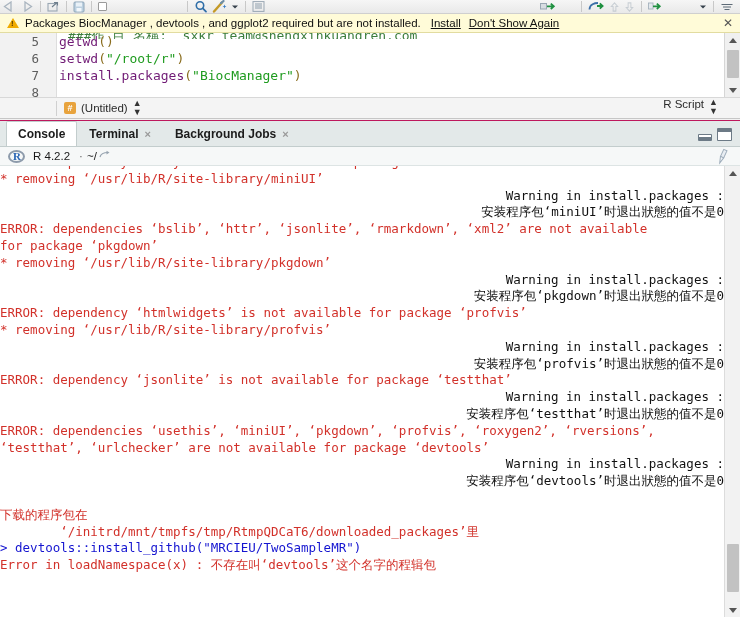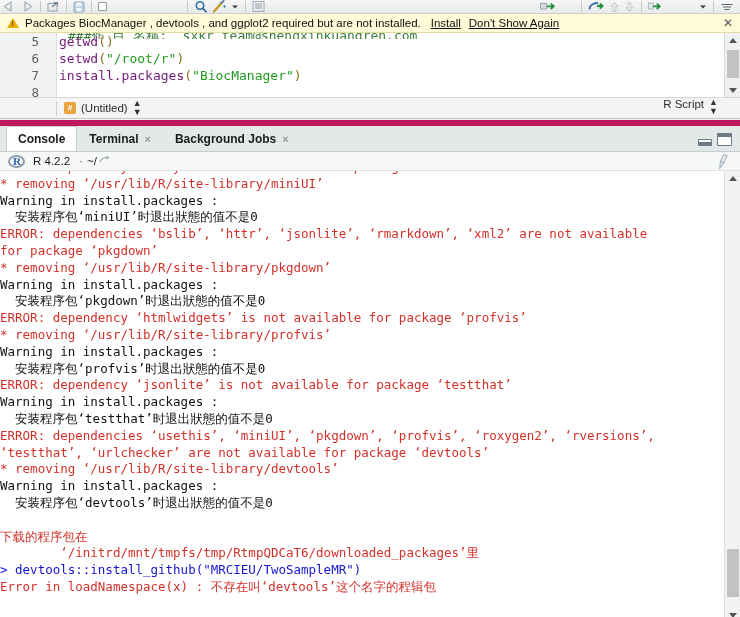--- a/index.html
+++ b/index.html
@@ -205,21 +205,21 @@
     position: absolute; right: 22px; top: 0; height: 100%;
     display: flex; font-size: 11.5px;
   }
 
   
   .console-pane {
     position: absolute;
     top: 120px; left: 0;
     width: 740px; height: 497px;
     background: #ffffff;
-    border-top: 6px solid #be185d;
+    border-top: 1px solid #be185d;
   }
 
   .tabbar {
     position: relative;
     height: 26px;
     background: #e3e9e9;
     border-bottom: 1px solid #c3cdcd;
     display: flex;
     align-items: flex-end;
     padding-left: 6px;
@@ -303,21 +303,21 @@
   }
   .console-scrollport {
     position: absolute;
     top: -12px; left: 0;
     width: 724px;
     padding-left: 0;
   }
   .cline { white-space: pre-wrap; word-break: break-word; }
   .c-err   { color: #d2312a; }
   .c-cmd   { color: #1414d0; }
-  .c-plain { color: #111111; }
+  .c-plain { color: #111111; text-align: right; }
 
   .console-vscroll {
     position: absolute; top: 0; right: 0;
     width: 16px; height: 100%;
     background: #f2f2f2;
     border-left: 1px solid #dcdcdc;
   }
 </style>
 </head>
 <body>
@@ -567,21 +567,20 @@
         <div class="cline c-plain">  安装程序包‘pkgdown’时退出狀態的值不是0</div>
         <div class="cline c-err">ERROR: dependency ‘htmlwidgets’ is not available for package ‘profvis’</div>
         <div class="cline c-err">* removing ‘/usr/lib/R/site-library/profvis’</div>
         <div class="cline c-plain">Warning in install.packages :</div>
         <div class="cline c-plain">  安装程序包‘profvis’时退出狀態的值不是0</div>
         <div class="cline c-err">ERROR: dependency ‘jsonlite’ is not available for package ‘testthat’</div>
         <div class="cline c-plain">Warning in install.packages :</div>
         <div class="cline c-plain">  安装程序包‘testthat’时退出狀態的值不是0</div>
         <div class="cline c-err">ERROR: dependencies ‘usethis’, ‘miniUI’, ‘pkgdown’, ‘profvis’, ‘roxygen2’, ‘rversions’,</div>
         <div class="cline c-err">‘testthat’, ‘urlchecker’ are not available for package ‘devtools’</div>
-        <div class="cline c-err">* removing ‘/usr/lib/R/site-library/devtools’</div>
         <div class="cline c-plain">Warning in install.packages :</div>
         <div class="cline c-plain">  安装程序包‘devtools’时退出狀態的值不是0</div>
         <div class="cline c-plain">&nbsp;</div>
         <div class="cline c-err">下载的程序包在</div>
         <div class="cline c-err">        ‘/initrd/mnt/tmpfs/tmp/RtmpQDCaT6/downloaded_packages’里</div>
         <div class="cline c-cmd">&gt; devtools::install_github("MRCIEU/TwoSampleMR")</div>
         <div class="cline c-err">Error in loadNamespace(x) : 不存在叫‘devtools’这个名字的程辑包</div>
       </div>
 
       <div class="console-vscroll">

